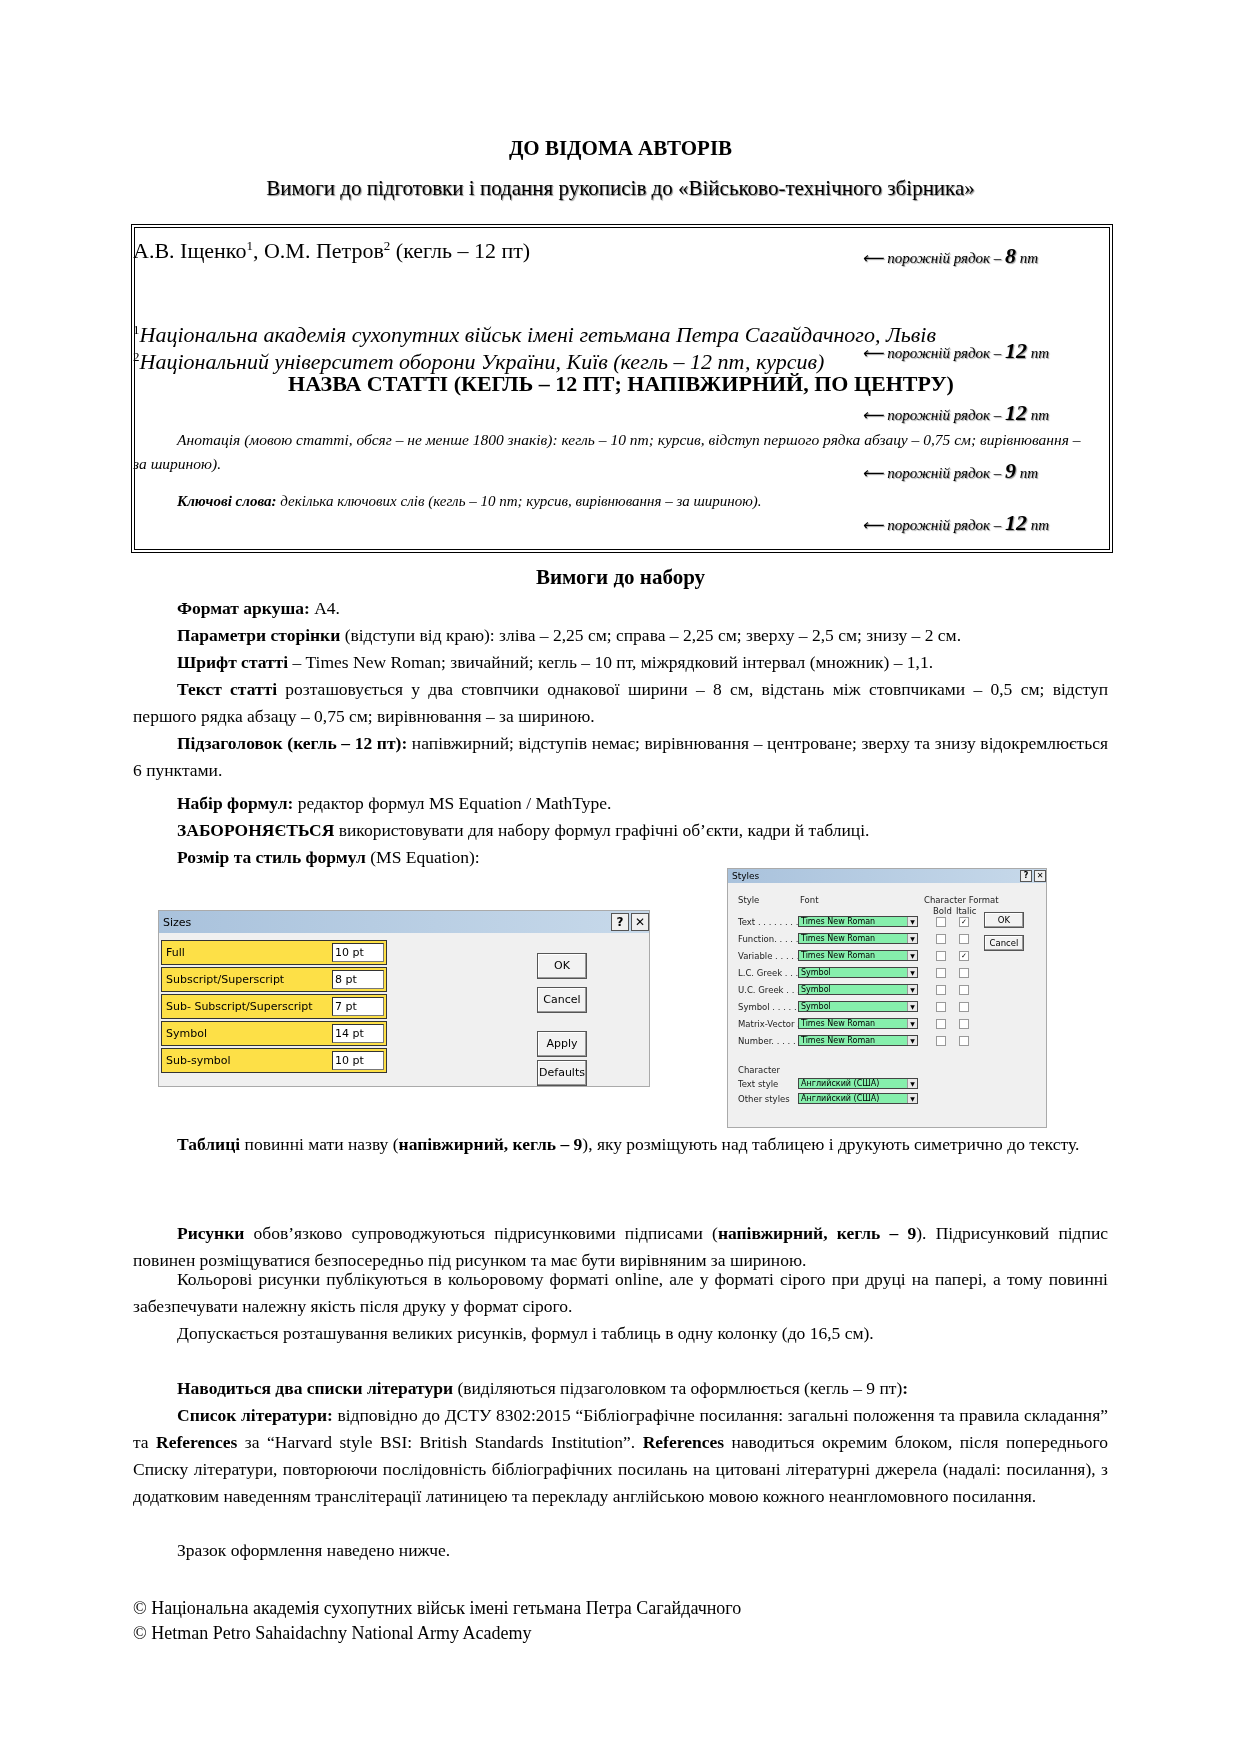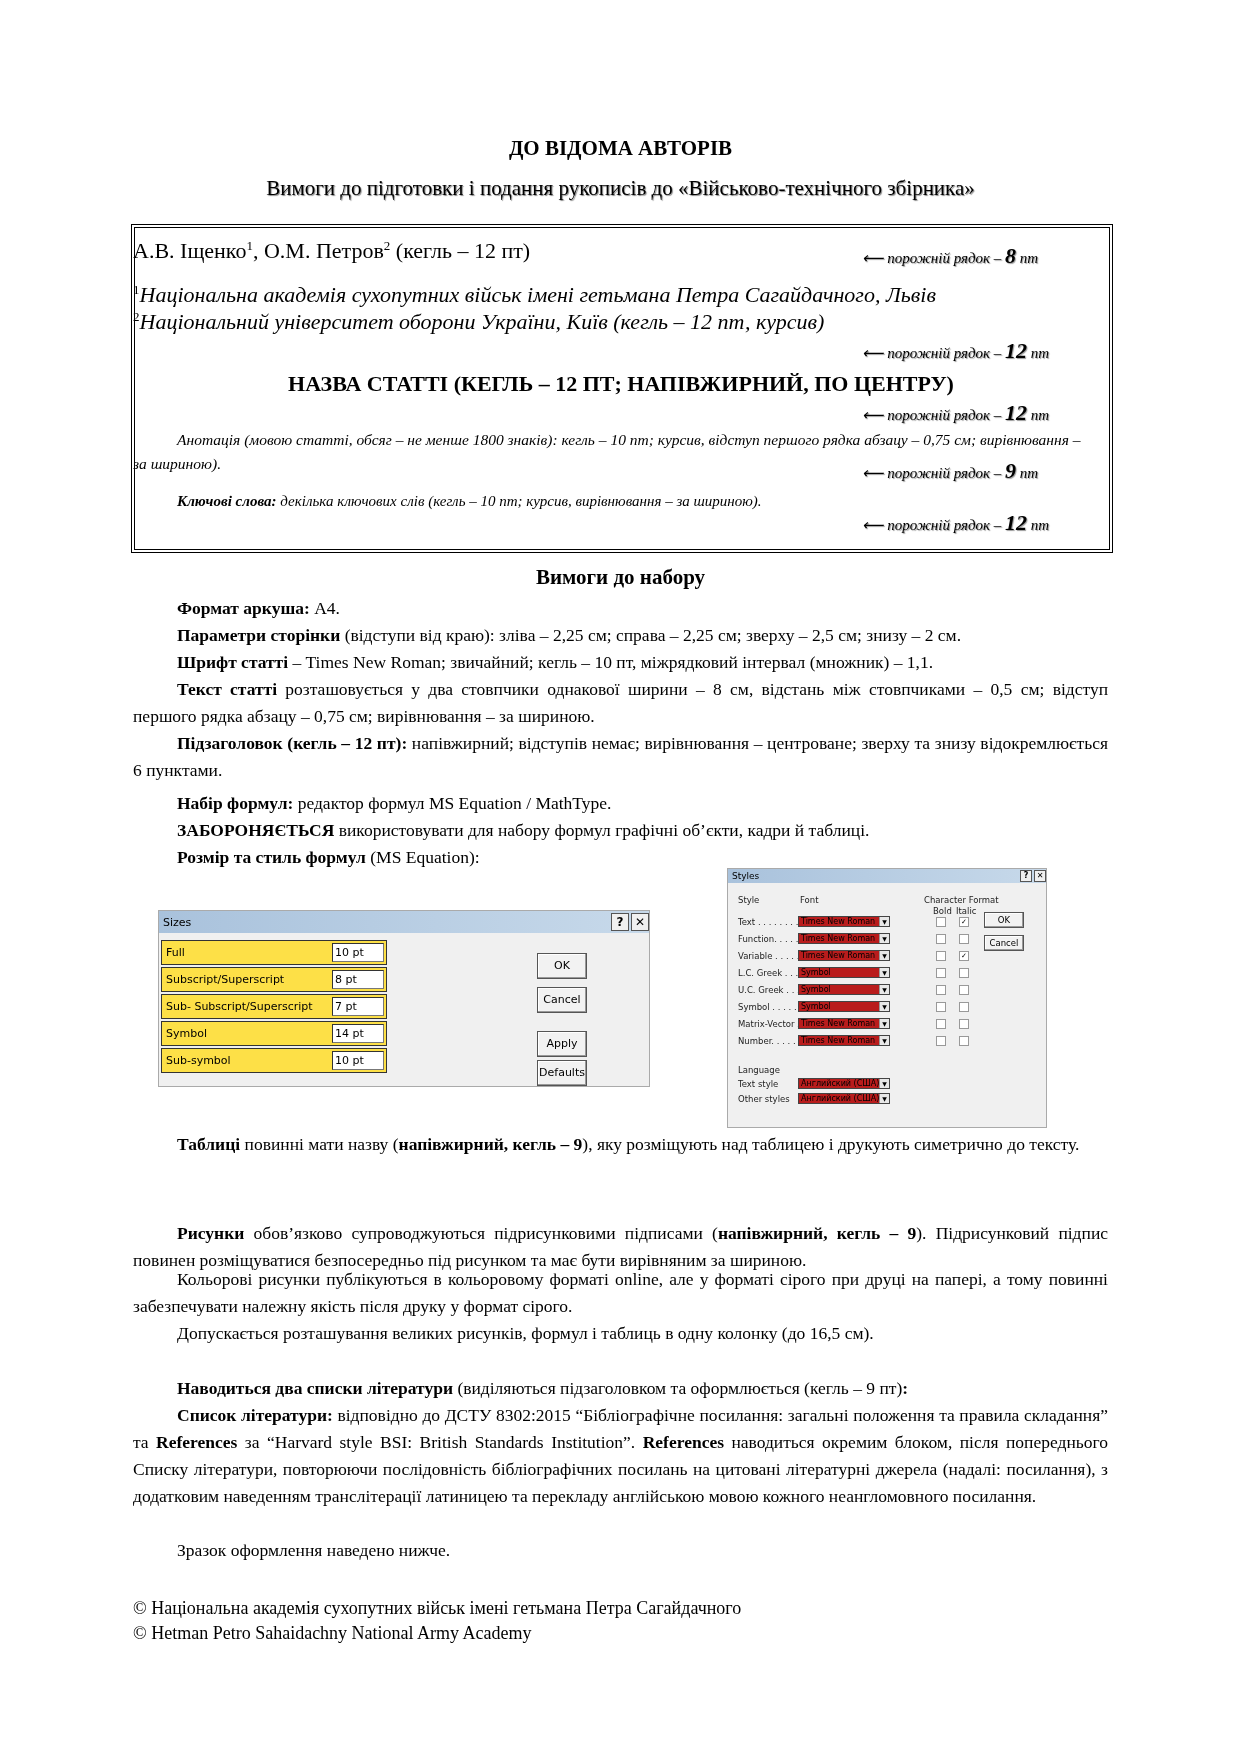--- a/index.html
+++ b/index.html
@@ -8,41 +8,41 @@
   .abs { position: absolute; }
   .title1 { top: 136px; left: 0; width: 1241px; text-align: center; font-weight: bold; font-size: 21px; }
   .title2 { top: 176px; left: 0; width: 1241px; text-align: center; font-weight: normal; font-size: 21px;
             text-shadow: 1px 1px 1px #888; }
   .box { left: 131px; top: 224px; width: 982px; height: 329px; border: 3px double #000; box-sizing: border-box;
          border-width: 4px; border-style: double; }
   .authors { left: 133px; top: 238px; font-size: 22px; }
   .authors sup { font-size: 13px; }
   .note { font-style: italic; font-size: 15px; text-shadow: 1px 1px 1px #999; }
   .note b { font-size: 22px; }
-  .affil { left: 133px; font-size: 22px; font-style: italic; }
+  .affil { left: 133px; font-size: 22px; font-style: italic; margin-top: 40px; }
   .affil sup { font-size: 13px; font-style: normal; }
   .art-title { left: 133px; width: 976px; top: 371px; text-align: center; font-weight: bold; font-size: 22px; }
   .abstract { left: 133px; width: 960px; top: 428px; font-style: italic; font-size: 15.5px; line-height: 24px; text-indent: 44px; }
   .keywords { left: 177px; top: 493px; font-style: italic; font-size: 15px; }
   .h2 { left: 0; width: 1241px; top: 565px; text-align: center; font-weight: bold; font-size: 21px; }
   .para { left: 133px; width: 975px; font-size: 17.5px; line-height: 27px; text-align: justify; text-indent: 44px; }
   .para b { font-weight: bold; }
   
   .dlg { background: #f0f0f0; border: 1px solid #aaa; font-family: "DejaVu Sans", sans-serif; font-size: 11px; }
   .dlg-title { height: 22px; background: linear-gradient(to right, #a9c2dc, #c7d9ea); display: flex; align-items: center; padding-left: 4px; justify-content: space-between; gap: 13px; }
   .tb-btn { display: inline-block; width: 16px; height: 16px; border: 1px solid #555; background: #f0f0f0; text-align: center; line-height: 16px; font-weight: bold; font-size: 12px; margin-left: 2px; }
   .size-row { position: absolute; left: 2px; width: 226px; height: 25px; border: 1px solid #333; background: #fde047; box-sizing: border-box; }
   .size-row .lbl { position: absolute; left: 4px; top: 5px; }
   .size-row .val { position: absolute; left: 170px; top: 2px; width: 52px; height: 19px; border: 1px solid #777; border-top-color:#333; border-left-color:#333; background: #fff; box-sizing: border-box; padding: 2px 2px; }
   .wbtn { position: absolute; width: 48px; height: 24px; border: 1px solid #555; background: #f2f2f2; text-align: center; line-height: 24px; box-shadow: inset -1px -1px #999, inset 1px 1px #fff; }
   .preview { position: absolute; left: 252px; top: 38px; width: 110px; height: 120px; background: #fff; border: 1px solid #333; font-family: "Liberation Serif", serif; }
   
   .sdlg { font-size: 8.5px; }
   .sdlg .lbl { position: absolute; color: #222; }
-  .sdlg .sel { position: absolute; left: 70px; width: 92px; height: 11px; border: 1px solid #444; background: #b91c1c; box-sizing: border-box; font-size: 8px; line-height: 9px; padding-left: 2px; }
+  .sdlg .sel { position: absolute; left: 70px; width: 120px; height: 11px; border: 1px solid #444; background: #86efac; box-sizing: border-box; font-size: 8px; line-height: 9px; padding-left: 2px; }
   .sdlg .sel .arr { position: absolute; right: 0; top: 0; width: 9px; height: 9px; background: #e8e8e8; border-left: 1px solid #999; font-size: 6px; text-align: center; }
   .cb { position: absolute; width: 8px; height: 8px; border: 1px solid #999; background: #fff; font-size: 7px; line-height: 8px; text-align: center; }
   .sbtn { position: absolute; width: 38px; height: 14px; border: 1px solid #555; background: #f2f2f2; text-align: center; line-height: 14px; font-size: 8.5px; box-shadow: inset -1px -1px #999, inset 1px 1px #fff; }
   .footer { left: 133px; font-size: 18px; }
 </style>
 </head>
 <body>
 
 <div class="abs title1">ДО ВІДОМА АВТОРІВ</div>
 <div class="abs title2">Вимоги до підготовки і подання рукописів до «Військово-технічного збірника»</div>
@@ -143,21 +143,21 @@
       <span class="cb" style="left: 231px; top: 133px;"></span>
       <span class="lbl" style="left: 10px; top: 150px;">Matrix-Vector . . . .</span>
       <div class="sel" style="top: 149px;"><span>Times New Roman</span><span class="arr">▼</span></div>
       <span class="cb" style="left: 208px; top: 150px;"></span>
       <span class="cb" style="left: 231px; top: 150px;"></span>
       <span class="lbl" style="left: 10px; top: 167px;">Number. . . . . . .</span>
       <div class="sel" style="top: 166px;"><span>Times New Roman</span><span class="arr">▼</span></div>
       <span class="cb" style="left: 208px; top: 167px;"></span>
       <span class="cb" style="left: 231px; top: 167px;"></span>
     </div>
-  <span class="lbl" style="left:10px;top:196px;">Language</span>
+  <span class="lbl" style="left:10px;top:196px;">Character</span>
   <span class="lbl" style="left:10px;top:210px;">Text style</span>
   <div class="sel" style="top:209px;"><span>Английский (США)</span><span class="arr">▼</span></div>
   <span class="lbl" style="left:10px;top:225px;">Other styles</span>
   <div class="sel" style="top:224px;"><span>Английский (США)</span><span class="arr">▼</span></div>
 </div>
 
 <div class="abs para" style="top:1131px;"><b>Таблиці</b><span> повинні мати назву (</span><b>напівжирний, кегль – 9</b><span>), яку розміщують над таблицею і друкують симетрично до тексту.</span></div>
 <div class="abs para" style="top:1220px;"><b>Рисунки</b><span> обов’язково супроводжуються підрисунковими підписами (</span><b>напівжирний, кегль – 9</b><span>). Підрисунковий підпис повинен розміщуватися безпосередньо під рисунком та має бути вирівняним за шириною.</span></div>
 <div class="abs para" style="top:1266px;">Кольорові рисунки публікуються в кольоровому форматі online, але у форматі сірого при друці на папері, а тому повинні забезпечувати належну якість після друку у формат сірого.</div>
 <div class="abs para" style="top:1320px;">Допускається розташування великих рисунків, формул і таблиць в одну колонку (до 16,5 см).</div>

